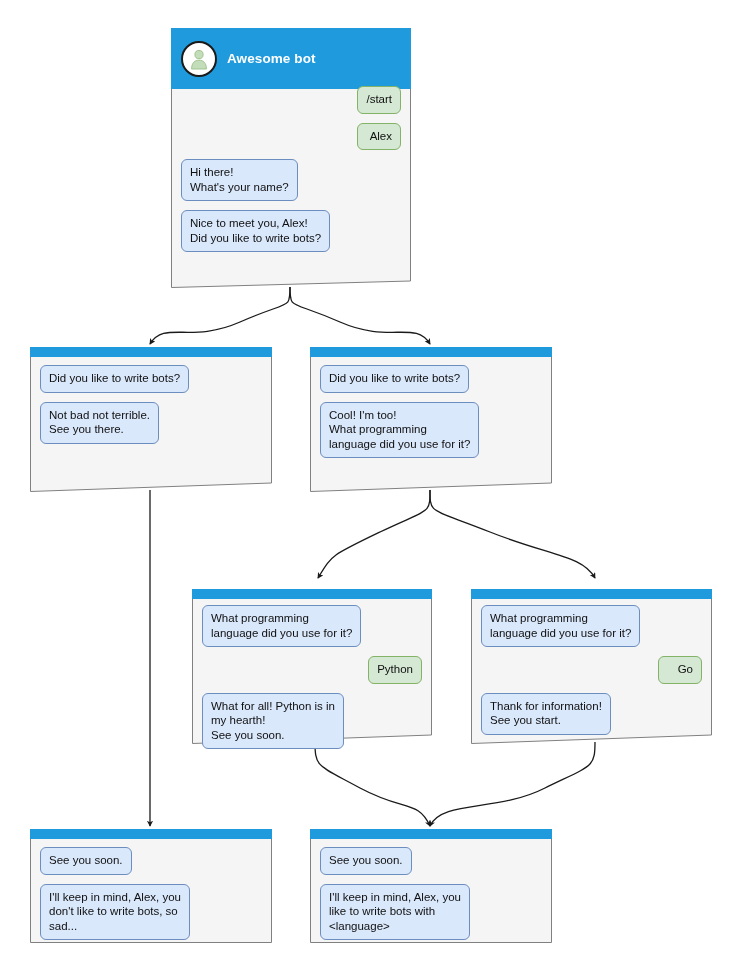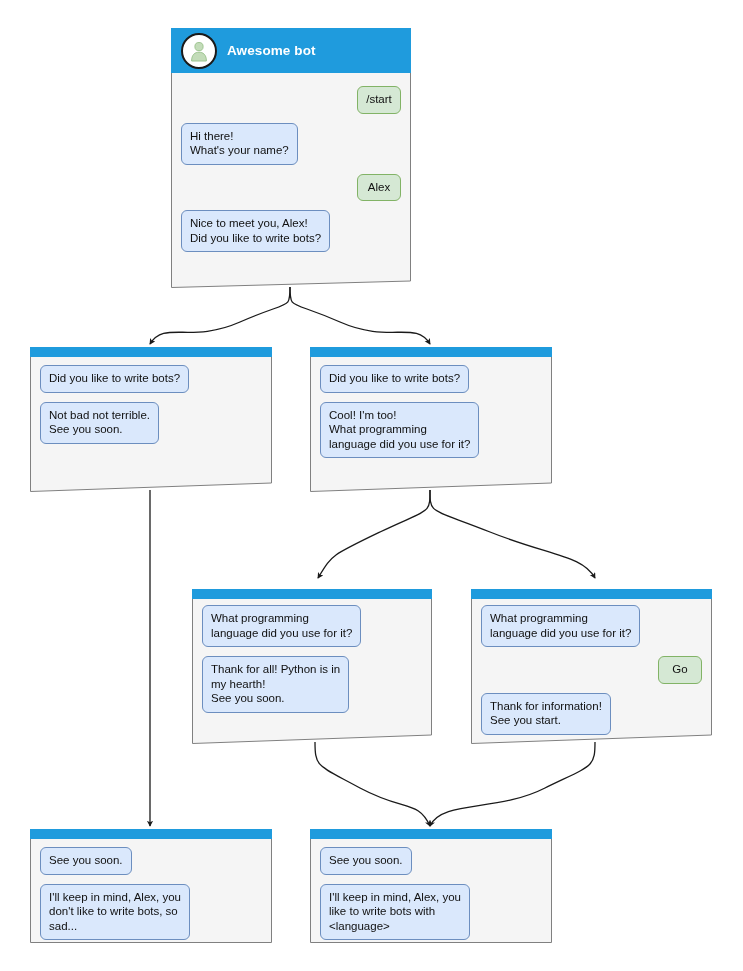--- a/index.html
+++ b/index.html
@@ -55,21 +55,21 @@
     position: absolute;
     left: 0;
     top: 0;
     height: 10px;
     width: 100%;
     background: #1f9bdd;
   }
 
   
   .card-root .card-header {
-    height: 45px;
+    height: 61px;
     display: flex;
     align-items: center;
     padding-left: 10px;
     box-sizing: border-box;
   }
 
   .avatar {
     width: 36px;
     height: 36px;
     border-radius: 50%;
@@ -118,21 +118,21 @@
     box-sizing: border-box;
     max-width: 205px;
   }
   .bubble.bot {
     background: #dae8fc;
     border-color: #6c8ebf;
   }
   .bubble.user {
     background: #d5e8d4;
     border-color: #82b366;
-    text-align: center;
+    text-align: right;
     min-width: 44px;
   }
 </style>
 </head>
 <body>
 
 <div id="flow-canvas">
 
   <svg id="connectors" viewBox="0 0 743 971">
     <defs>
@@ -164,26 +164,26 @@
             <circle cx="12" cy="7.6" r="4.1" fill="#c3dcb9" stroke="#9ec590" stroke-width="1"></circle>
             <path d="M4.6,22 C4.6,15.6 8,13.2 12,13.2 C16,13.2 19.4,15.6 19.4,22 Z" fill="#c3dcb9" stroke="#9ec590" stroke-width="1"></path>
           </svg>
         </div>
         <div class="card-title">Awesome bot</div>
       </div>
       <div class="msgs" style="top:50px;">
         <div class="msg-row user">
           <div class="bubble user">/start</div>
         </div>
+        <div class="msg-row user">
+          <div class="bubble user">Alex</div>
+        </div>
         <div class="msg-row bot">
           <div class="bubble bot">Hi there!
 What's your name?</div>
-        </div>
-        <div class="msg-row user">
-          <div class="bubble user">Alex</div>
         </div>
         <div class="msg-row bot">
           <div class="bubble bot">Nice to meet you, Alex!
 Did you like to write bots?</div>
         </div>
       </div>
     </div>
   </div>
 
   <div class="card" style="left:30px; top:347px; width:242px; height:145px;">
@@ -191,21 +191,21 @@
       <path d="M0.5,0.5 L241.5,0.5 L241.5,136 L0.5,144.5 Z" fill="#f5f5f5" stroke="#808080" stroke-width="1"></path>
     </svg>
     <div class="card-body">
       <div class="card-header"></div>
       <div class="msgs" style="top:10px;">
         <div class="msg-row bot">
           <div class="bubble bot">Did you like to write bots?</div>
         </div>
         <div class="msg-row bot">
           <div class="bubble bot">Not bad not terrible.
-See you soon.</div>
+See you there.</div>
         </div>
       </div>
     </div>
   </div>
 
   <div class="card" style="left:310px; top:347px; width:242px; height:145px;">
     <svg class="card-skin" viewBox="0 0 242 145" preserveAspectRatio="none">
       <path d="M0.5,0.5 L241.5,0.5 L241.5,136 L0.5,144.5 Z" fill="#f5f5f5" stroke="#808080" stroke-width="1"></path>
     </svg>
     <div class="card-body">
@@ -227,22 +227,25 @@
     <svg class="card-skin" viewBox="0 0 240 155" preserveAspectRatio="none">
       <path d="M0.5,0.5 L239.5,0.5 L239.5,146 L0.5,154.5 Z" fill="#f5f5f5" stroke="#808080" stroke-width="1"></path>
     </svg>
     <div class="card-body">
       <div class="card-header"></div>
       <div class="msgs" style="top:8px;">
         <div class="msg-row bot">
           <div class="bubble bot">What programming
 language did you use for it?</div>
         </div>
-        <div class="msg-row bot">
-          <div class="bubble bot">Thank for all! Python is in
+        <div class="msg-row user">
+          <div class="bubble user">Python</div>
+        </div>
+        <div class="msg-row bot">
+          <div class="bubble bot">What for all! Python is in
 my hearth!
 See you soon.</div>
         </div>
       </div>
     </div>
   </div>
 
   <div class="card" style="left:471px; top:589px; width:241px; height:155px;">
     <svg class="card-skin" viewBox="0 0 241 155" preserveAspectRatio="none">
       <path d="M0.5,0.5 L240.5,0.5 L240.5,146 L0.5,154.5 Z" fill="#f5f5f5" stroke="#808080" stroke-width="1"></path>

